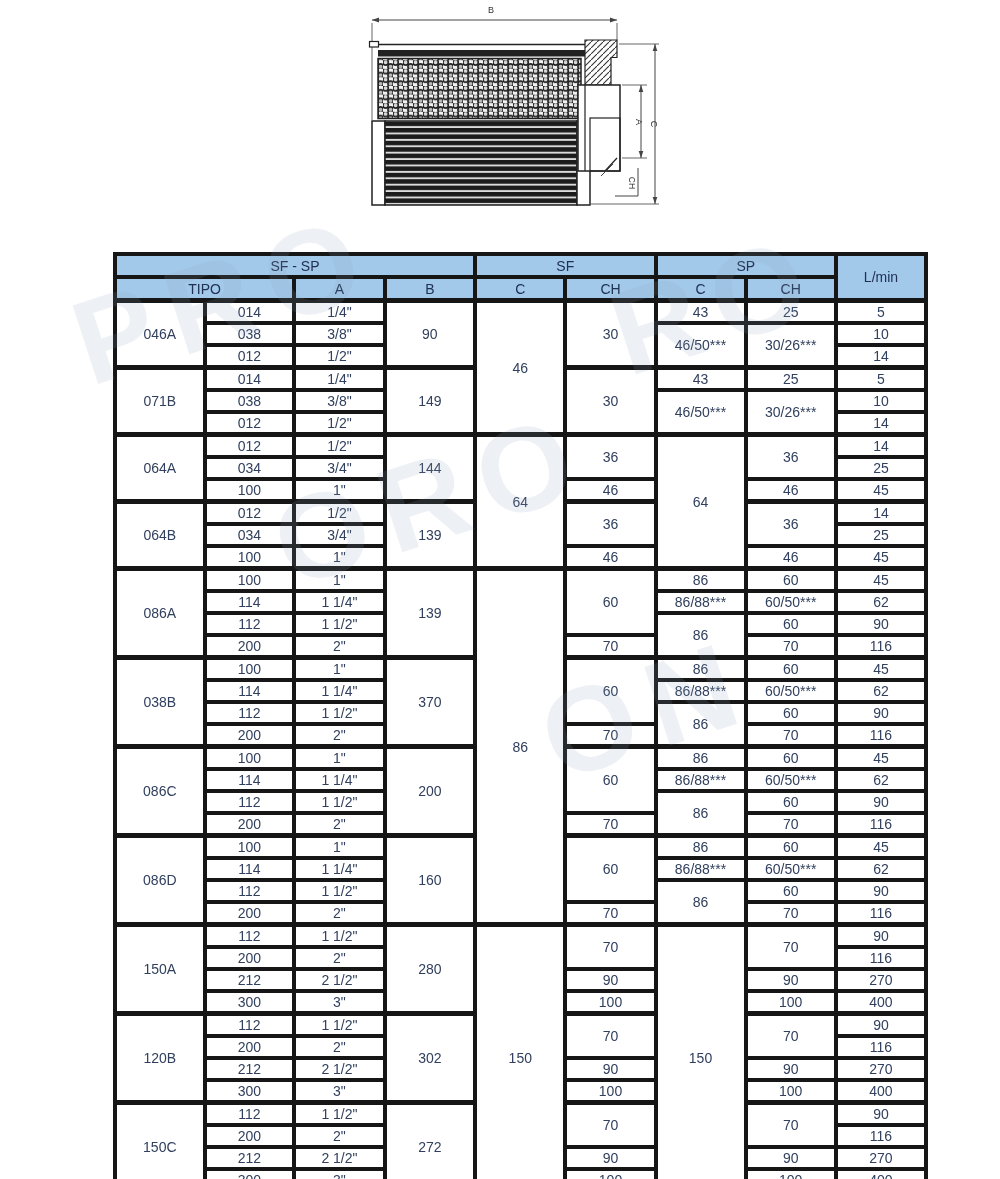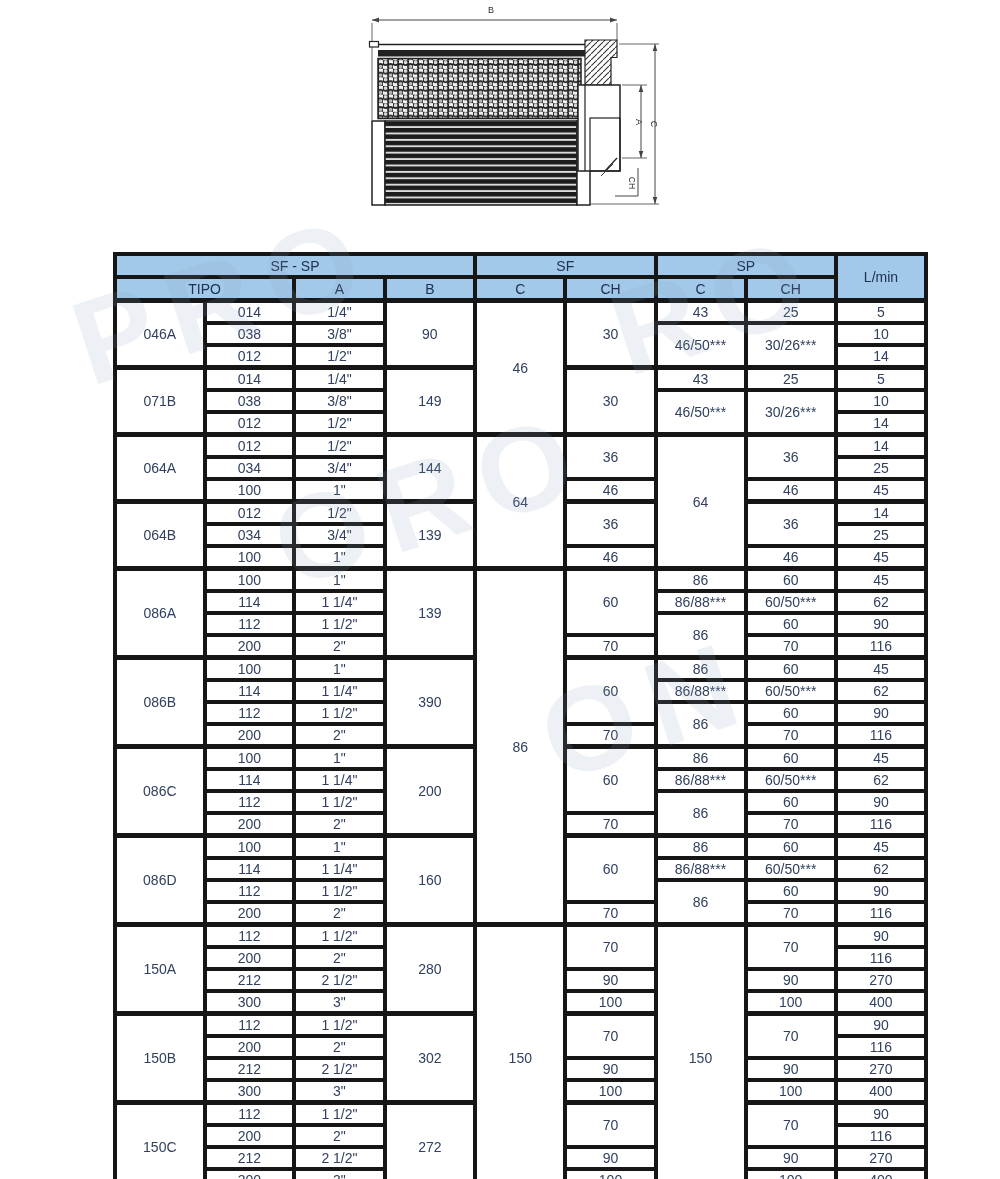--- a/index.html
+++ b/index.html
@@ -248,24 +248,24 @@
           <td>90</td>
         </tr>
         <tr>
           <td>200</td>
           <td>2"</td>
           <td>70</td>
           <td>70</td>
           <td>116</td>
         </tr>
         <tr class="gstart">
-          <td rowspan="4">086B</td>
-          <td>100</td>
-          <td>1"</td>
-          <td rowspan="4">390</td>
+          <td rowspan="4">038B</td>
+          <td>100</td>
+          <td>1"</td>
+          <td rowspan="4">370</td>
           <td rowspan="3">60</td>
           <td>86</td>
           <td>60</td>
           <td>45</td>
         </tr>
         <tr>
           <td>114</td>
           <td>1 1/4"</td>
           <td>86/88***</td>
           <td>60/50***</td>
@@ -371,21 +371,21 @@
           <td>270</td>
         </tr>
         <tr>
           <td>300</td>
           <td>3"</td>
           <td>100</td>
           <td>100</td>
           <td>400</td>
         </tr>
         <tr class="gstart">
-          <td rowspan="4">150B</td>
+          <td rowspan="4">120B</td>
           <td>112</td>
           <td>1 1/2"</td>
           <td rowspan="4">302</td>
           <td rowspan="2">70</td>
           <td rowspan="2">70</td>
           <td>90</td>
         </tr>
         <tr>
           <td>200</td>
           <td>2"</td>

